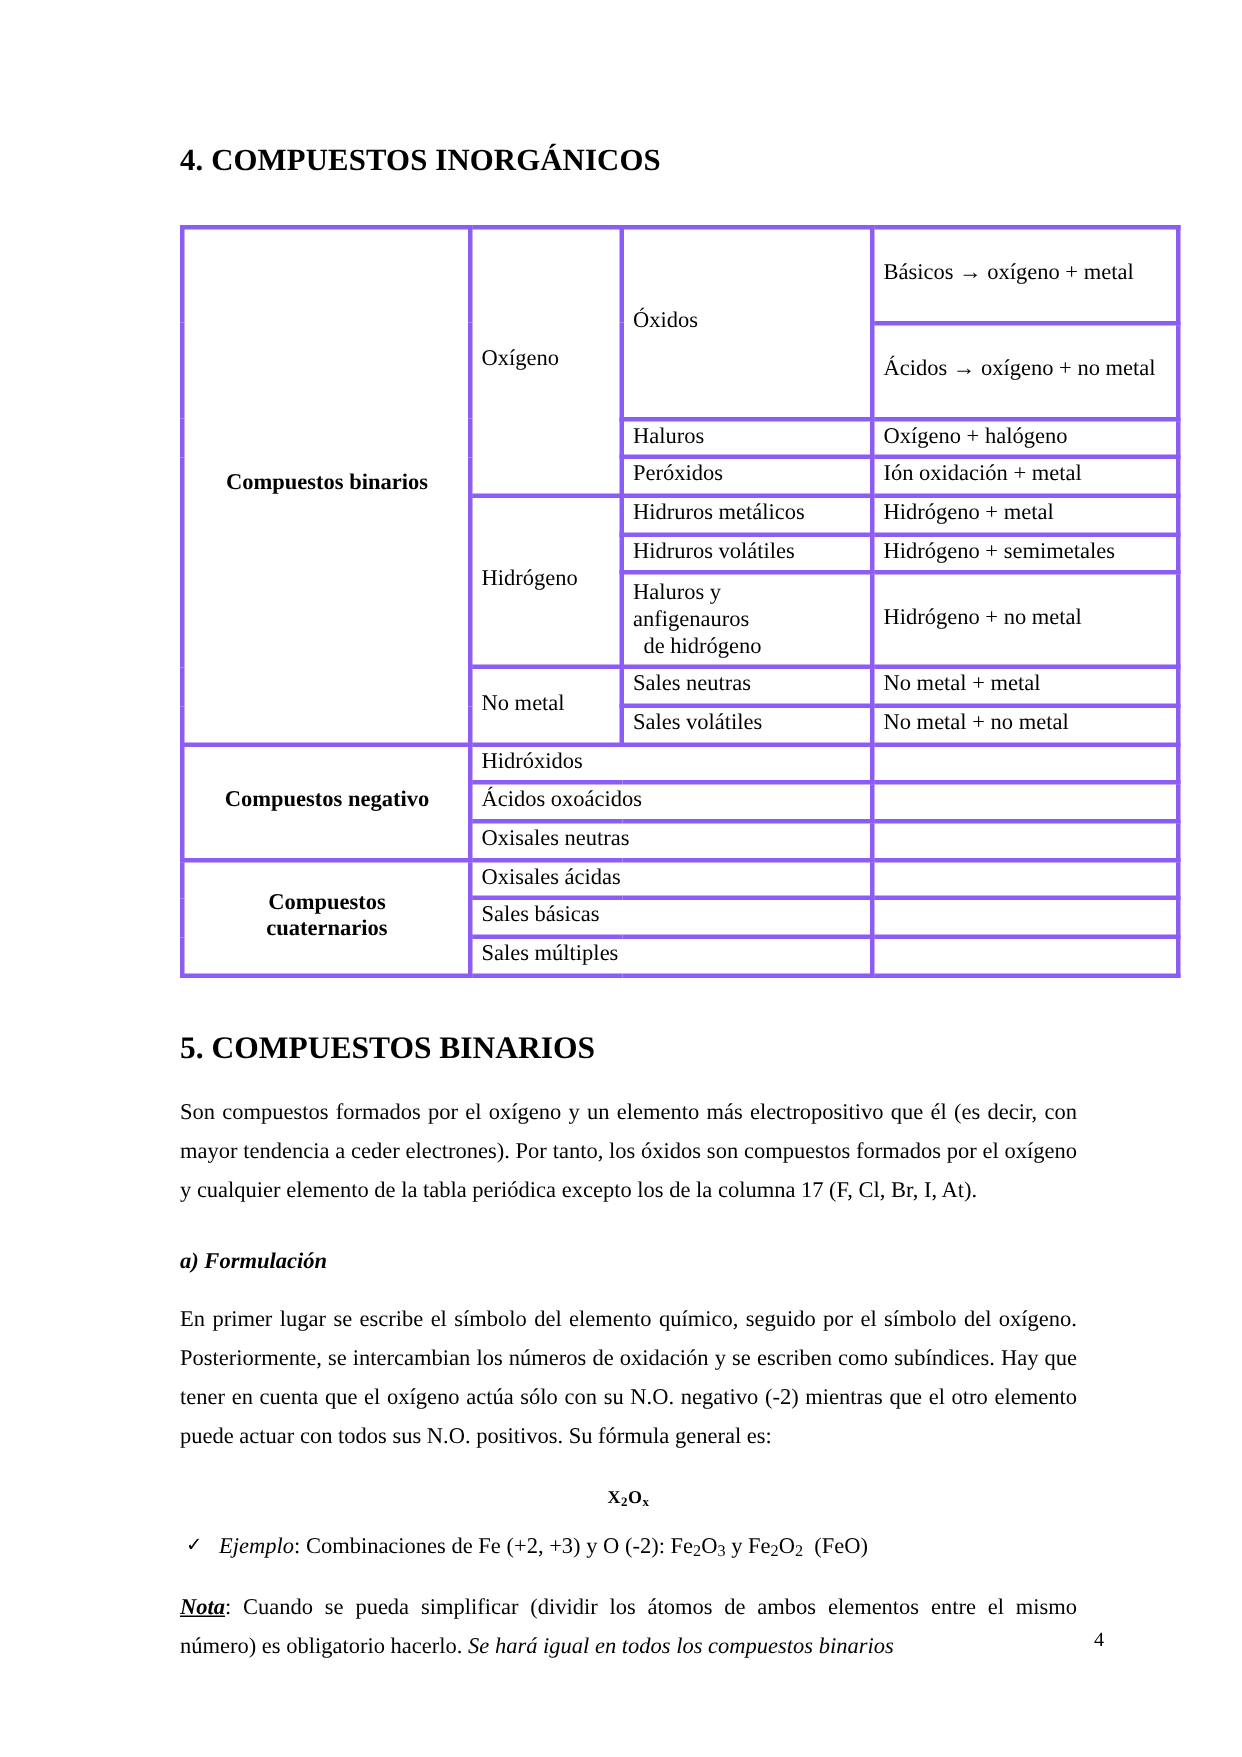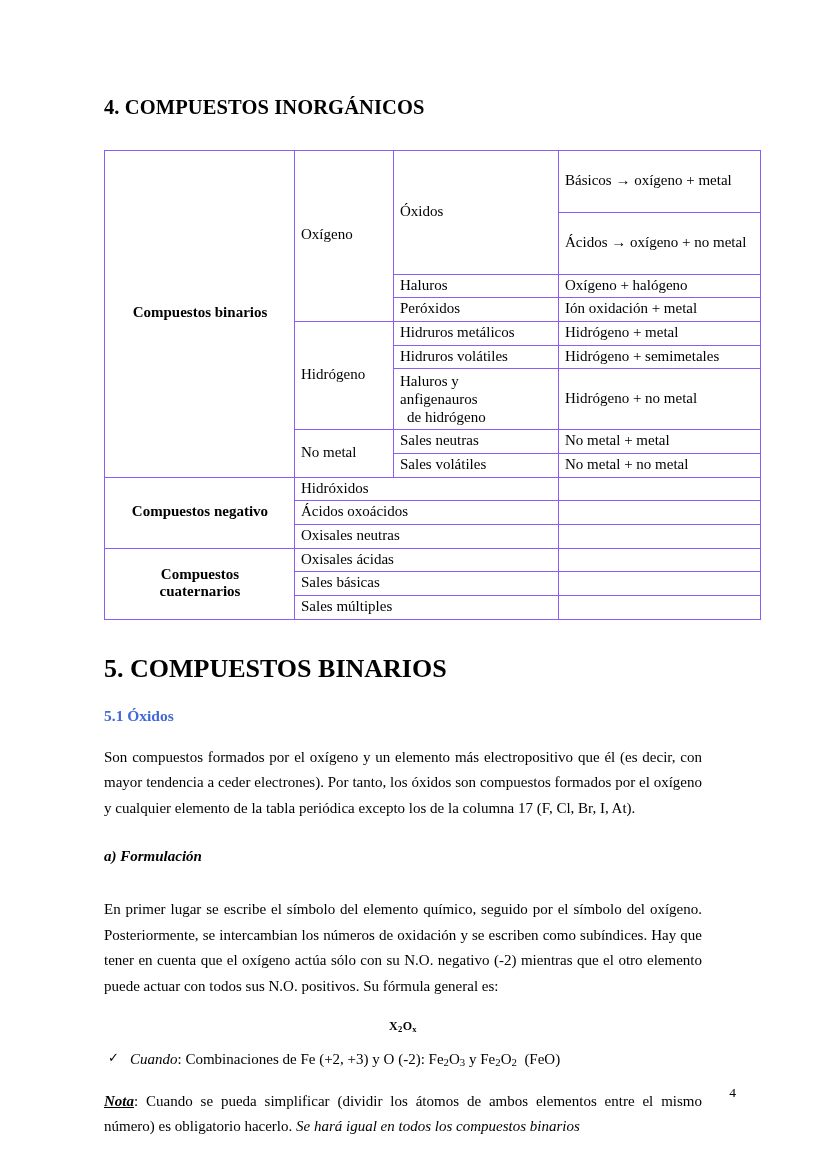--- a/index.html
+++ b/index.html
@@ -17,21 +17,21 @@
   }
   .page {
     position: absolute;
     left: 0; top: 0;
     width: 828px;
     height: 1171px;
     background: #fff;
   }
   .content {
     position: absolute;
-    left: 104px;
+    left: 120px;
     top: 96px;
     width: 598px;
   }
 
   h1.sec-head {
     font-size: 20.5px;
     font-weight: bold;
     margin: 0 0 0 0;
     letter-spacing: 0.1px;
     line-height: 1.1;
@@ -40,60 +40,60 @@
   
   table.classif {
     border-collapse: collapse;
     table-layout: fixed;
     width: 608px;
     margin-top: 31px;
     font-size: 15px;
     line-height: 1.18;
   }
   table.classif td {
-    border: 1px solid #8b5cf6;
+    border: 3px solid #8b5cf6;
     padding: 2px 5px 3px 6px;
     vertical-align: middle;
     font-family: "Liberation Serif", "DejaVu Serif", serif;
   }
   td.c1 { width: 178px; text-align: center; font-weight: bold; }
   td.c2 { width: 87px;  text-align: left; }
   td.c3 { width: 153px; text-align: left; }
   td.c4 { width: 190px; text-align: left; }
   td.tall { height: 56px; }
   .cellpad { display: block; }
   .indent { padding-left: 7px; display: block; }
   tr.lower td.lbl { width: 178px; text-align: center; font-weight: bold; }
   tr.lower td.val { text-align: left; }
   td.blank-edge {
     border: none;
     width: 190px;
   }
 
   
   h2.sec-head2 {
-    font-size: 26px;
+    font-size: 21px;
     font-weight: bold;
     margin: 35px 0 0 0;
     line-height: 1.1;
   }
   h3.sub-head {
     font-size: 15.5px;
     font-weight: bold;
     color: #4169d8;
     margin: 24px 0 0 0;
     line-height: 1.1;
   }
   p.body {
     font-size: 15px;
     line-height: 1.72;
     text-align: justify;
     margin: 20px 0 0 0;
   }
-  p.tight { margin-top: 32px; }
+  p.tight { margin-top: 18px; }
   h4.alpha-head {
     font-size: 15px;
     font-weight: bold;
     font-style: italic;
     margin: 26px 0 0 0;
   }
   p.formula {
     text-align: center;
     font-weight: bold;
     font-size: 12px;
@@ -222,33 +222,32 @@
         </tr>
         <tr class="lower">
           <td class="val" colspan="2">Sales múltiples</td>
           <td class="blank-edge"></td>
         </tr>
       </tbody>
     </table>
 
     <h2 class="sec-head2">5. COMPUESTOS BINARIOS</h2>
 
-    <h3 class="sub-head">5.1 Óxidos</h3>
 
     <p class="body">Son compuestos formados por el oxígeno y un elemento más electropositivo que él (es decir, con mayor tendencia a ceder electrones). Por tanto, los óxidos son compuestos formados por el oxígeno y cualquier elemento de la tabla periódica excepto los de la columna 17 (F, Cl, Br, I, At).</p>
 
     <h4 class="alpha-head">a) Formulación</h4>
 
     <p class="body tight">En primer lugar se escribe el símbolo del elemento químico, seguido por el símbolo del oxígeno. Posteriormente, se intercambian los números de oxidación y se escriben como subíndices. Hay que tener en cuenta que el oxígeno actúa sólo con su N.O. negativo (-2) mientras que el otro elemento puede actuar con todos sus N.O. positivos. Su fórmula general es:</p>
 
     <p class="formula">X<sub>2</sub>O<sub>x</sub></p>
 
     <ul class="example">
       <li>
-        <span class="check">✓</span><span class="ital">Cuando</span><span>: Combinaciones de Fe (+2, +3) y O (-2): Fe<sub>2</sub>O<sub>3</sub> y Fe<sub>2</sub>O<sub>2</sub>&nbsp; (FeO)</span>
+        <span class="check">✓</span><span class="ital">Ejemplo</span><span>: Combinaciones de Fe (+2, +3) y O (-2): Fe<sub>2</sub>O<sub>3</sub> y Fe<sub>2</sub>O<sub>2</sub>&nbsp; (FeO)</span>
       </li>
     </ul>
 
     <p class="body" style="margin-top:18px;"><span class="nota">Nota</span><span>: Cuando se pueda simplificar (dividir los átomos de ambos elementos entre el mismo número) es obligatorio hacerlo. </span><span class="ital">Se hará igual en todos los compuestos binarios</span></p>
 
   </div>
 
   <div class="pagenum">4</div>
 </div>
 

